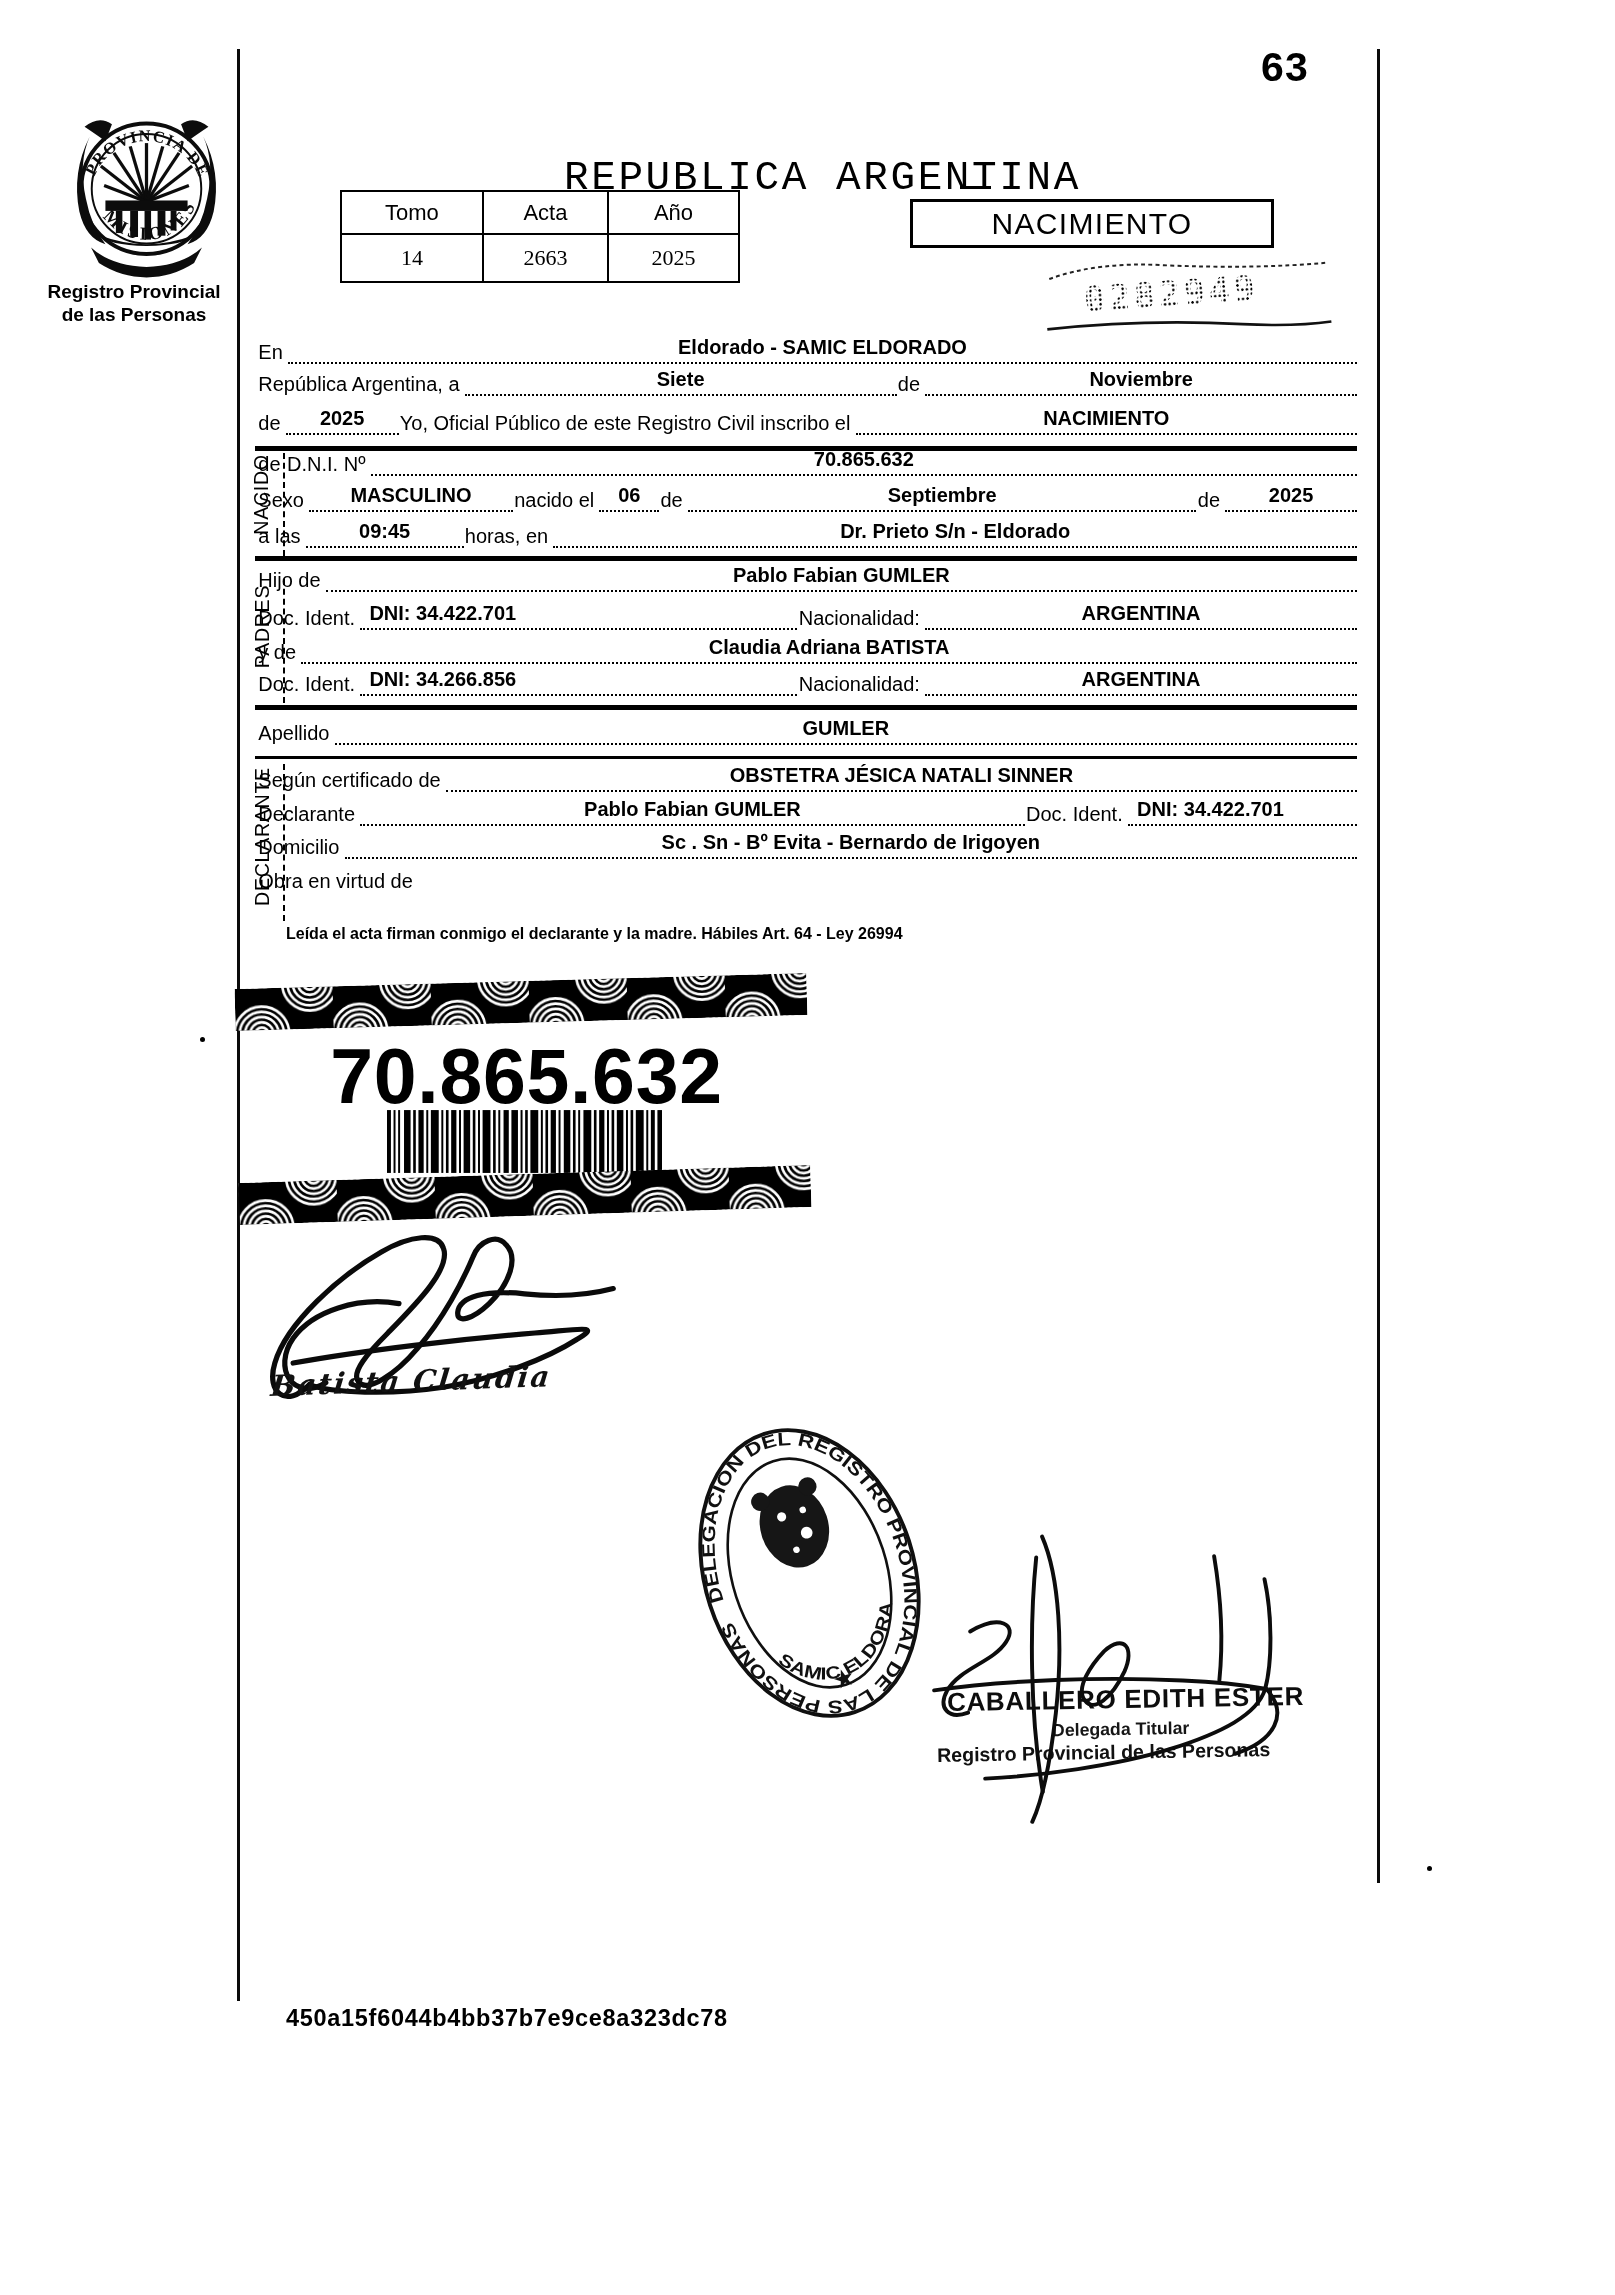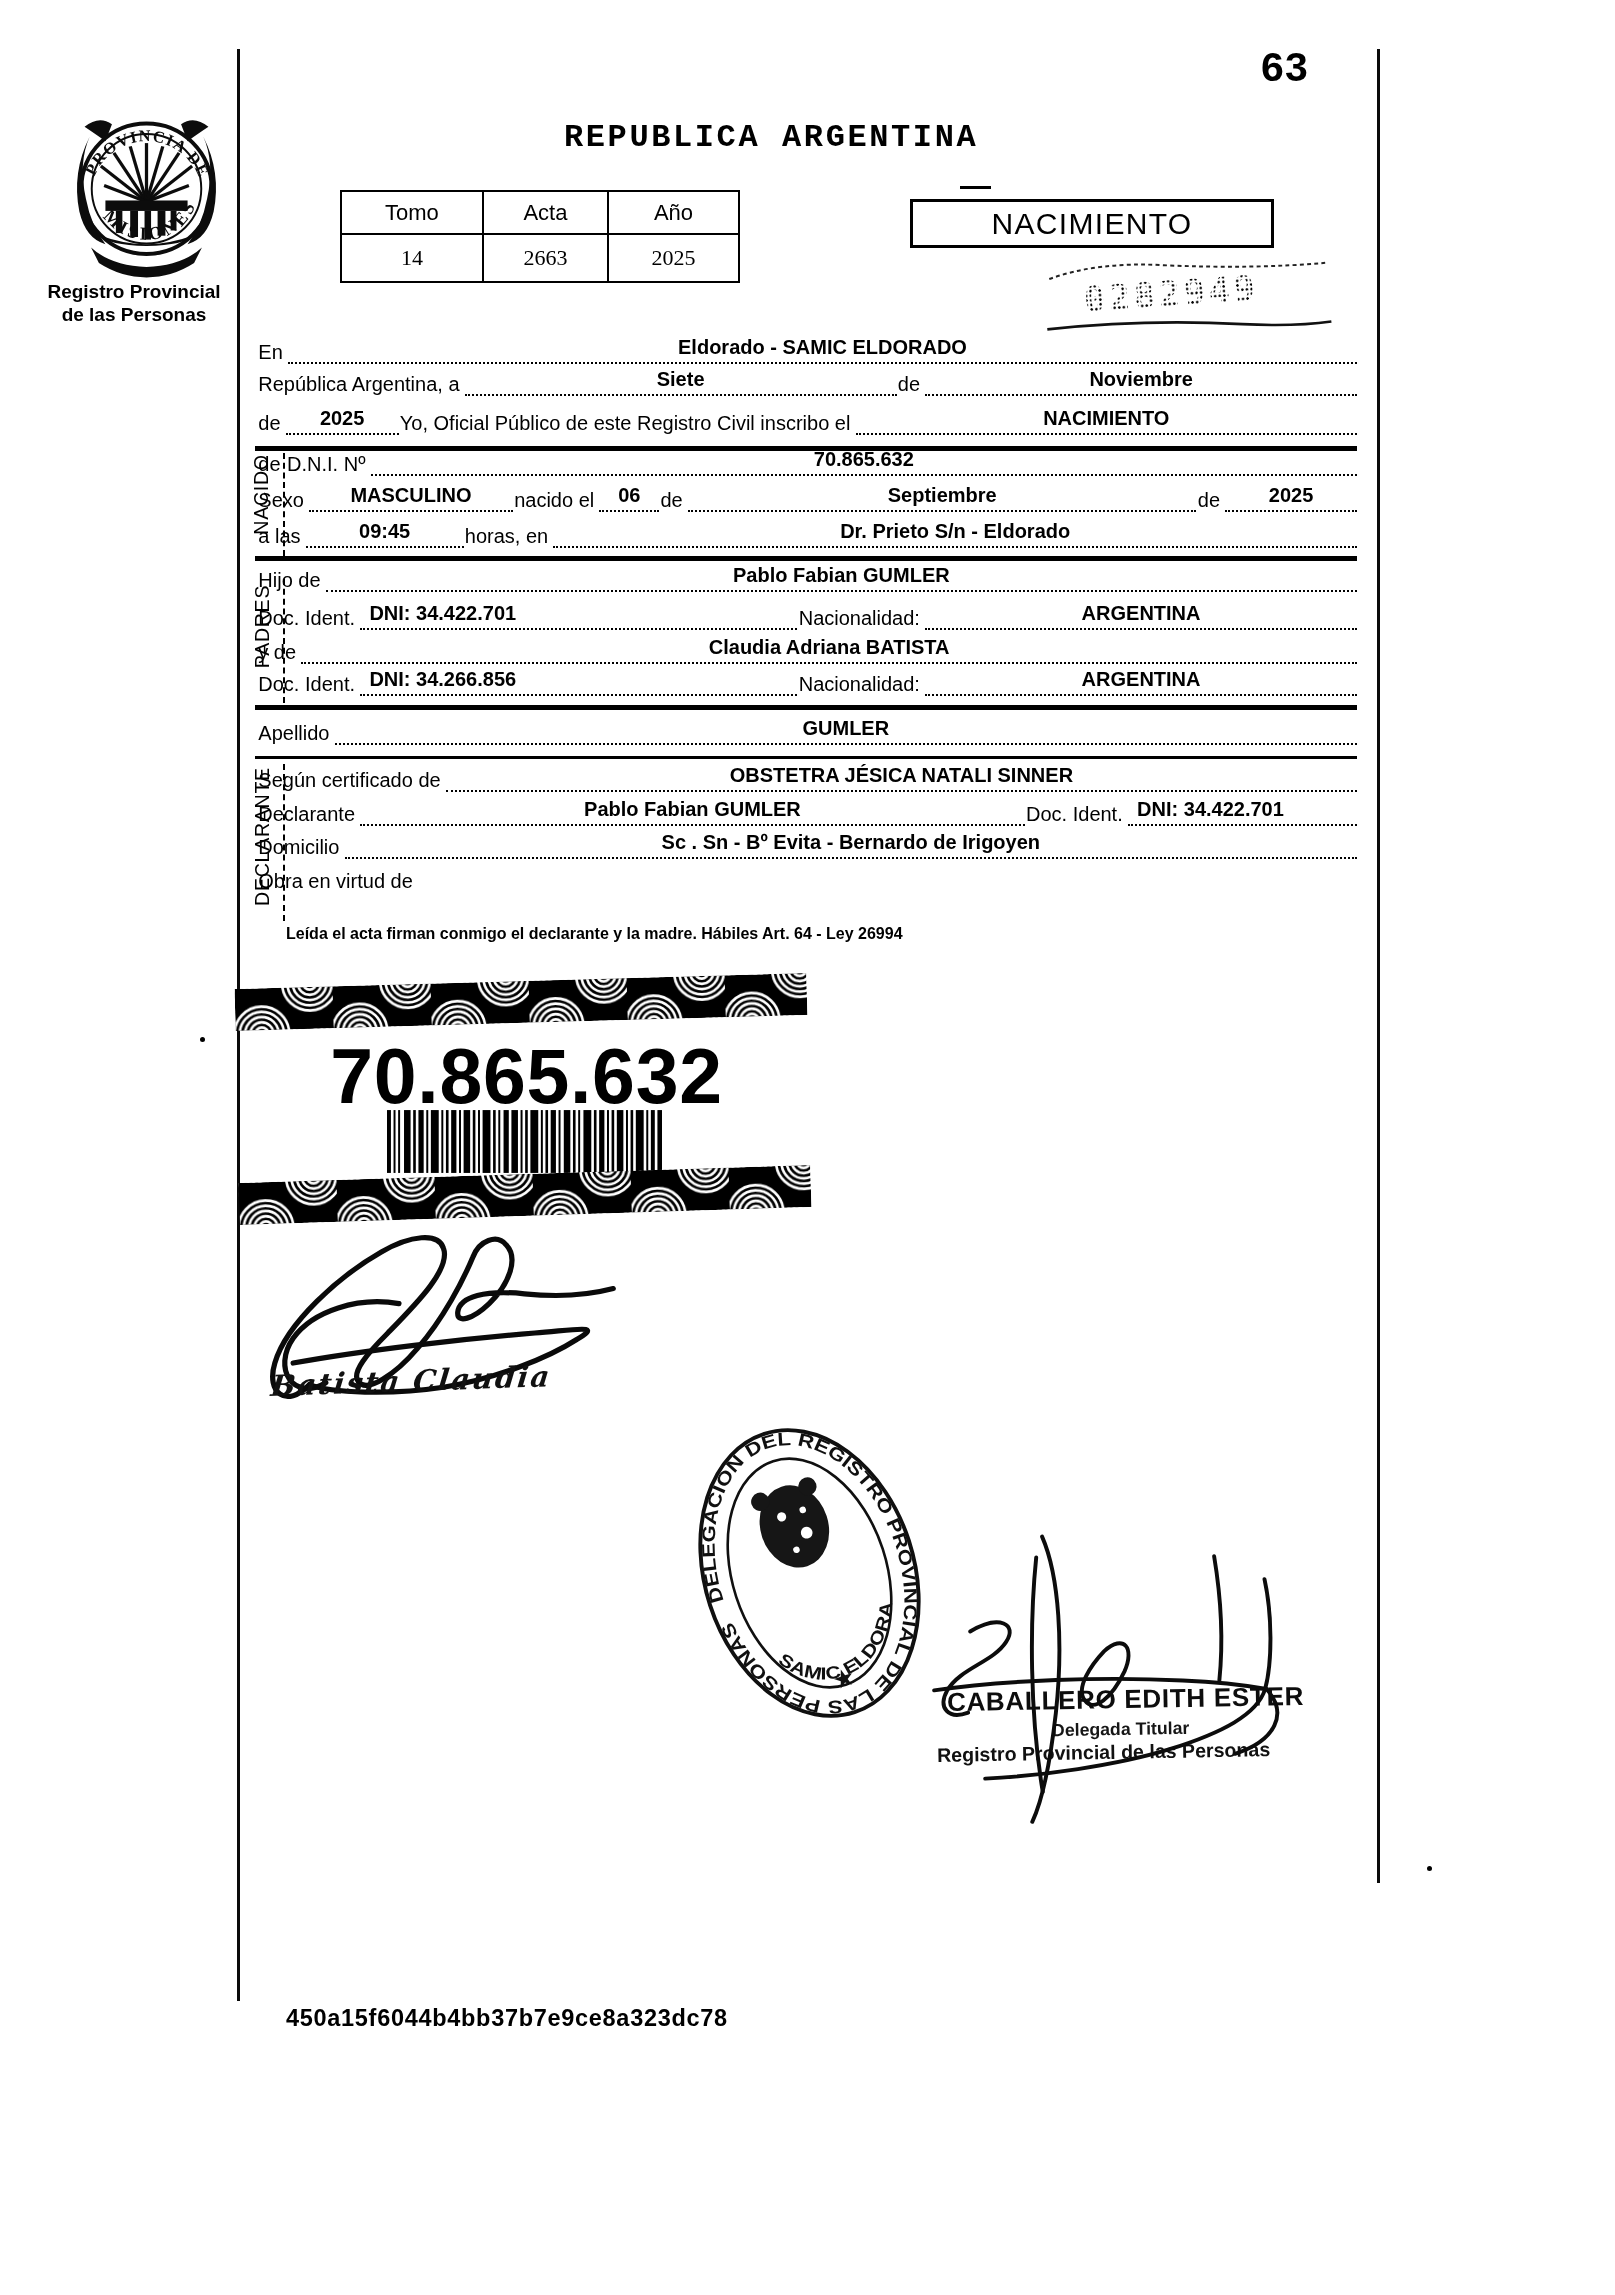--- a/index.html
+++ b/index.html
@@ -2,21 +2,21 @@
 <html style="font-size:10.5px"><head>
 <meta charset="utf-8">
 <style>
   html,body{margin:0;padding:0;background:#ffffff;}
   body{width:1615px;height:2295px;position:relative;font-family:"Liberation Sans",sans-serif;color:#000;overflow:hidden;}
   .abs{position:absolute;}
   
   .vline{position:absolute;width:2.6px;background:#0a0a0a;}
   
   .page-num{font-size:41px;font-weight:bold;letter-spacing:1.3px;}
-  .doc-title{font-family:"Liberation Mono",monospace;font-weight:bold;font-size:32px;letter-spacing:2.6px;white-space:nowrap;}
+  .doc-title{font-family:"Liberation Mono",monospace;font-weight:normal;font-size:41px;letter-spacing:2.6px;white-space:nowrap;margin-top:36px;}
   table.rec{border-collapse:collapse;}
   table.rec td{border:2.6px solid #000;text-align:center;font-size:22px;padding:0;}
   table.rec .hrow td{height:41px;}
   table.rec .vrow td{height:46px;font-weight:500;font-family:Liberation Serif, serif;}
   .type-box{border:3.9px solid #000;width:358px;height:43px;display:flex;align-items:center;justify-content:center;font-size:30px;letter-spacing:1.3px;font-weight:500;}
   .dotmatrix{font-family:"DejaVu Sans Mono",monospace;font-weight:bold;font-size:35px;letter-spacing:3.9px;color:#1b1b1b;white-space:nowrap;}
   @supports ((-webkit-background-clip:text)){
     .dotmatrix{background-image:radial-gradient(#000 36%,rgba(0,0,0,0) 42%);background-size:4.6px 4.6px;-webkit-background-clip:text;color:transparent;}
   }
   

